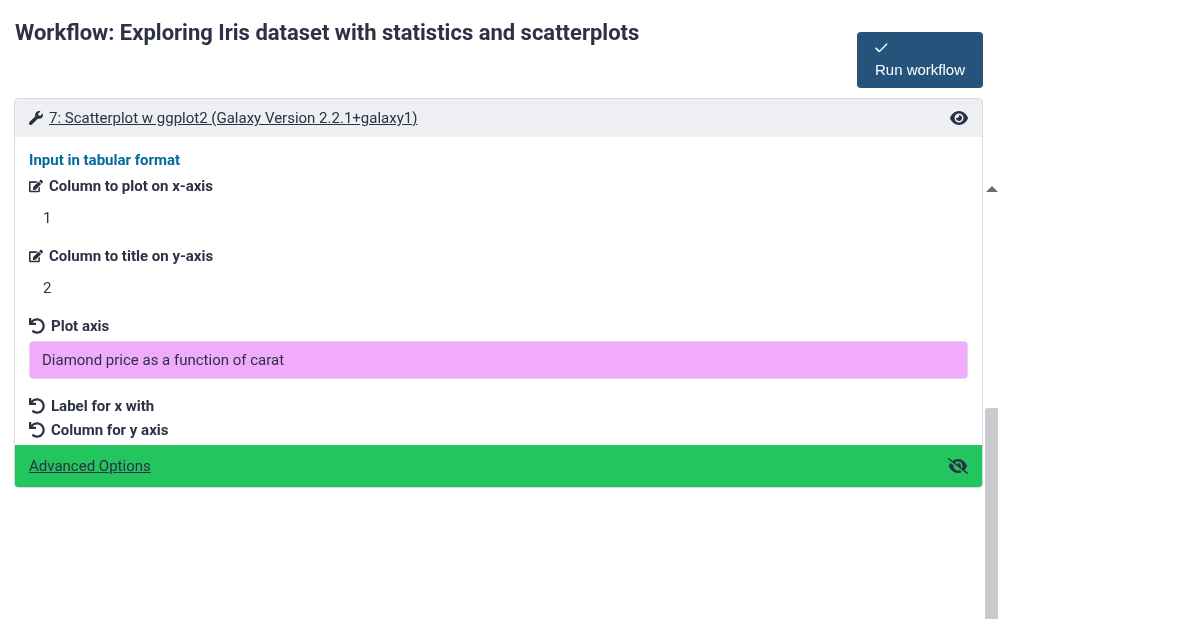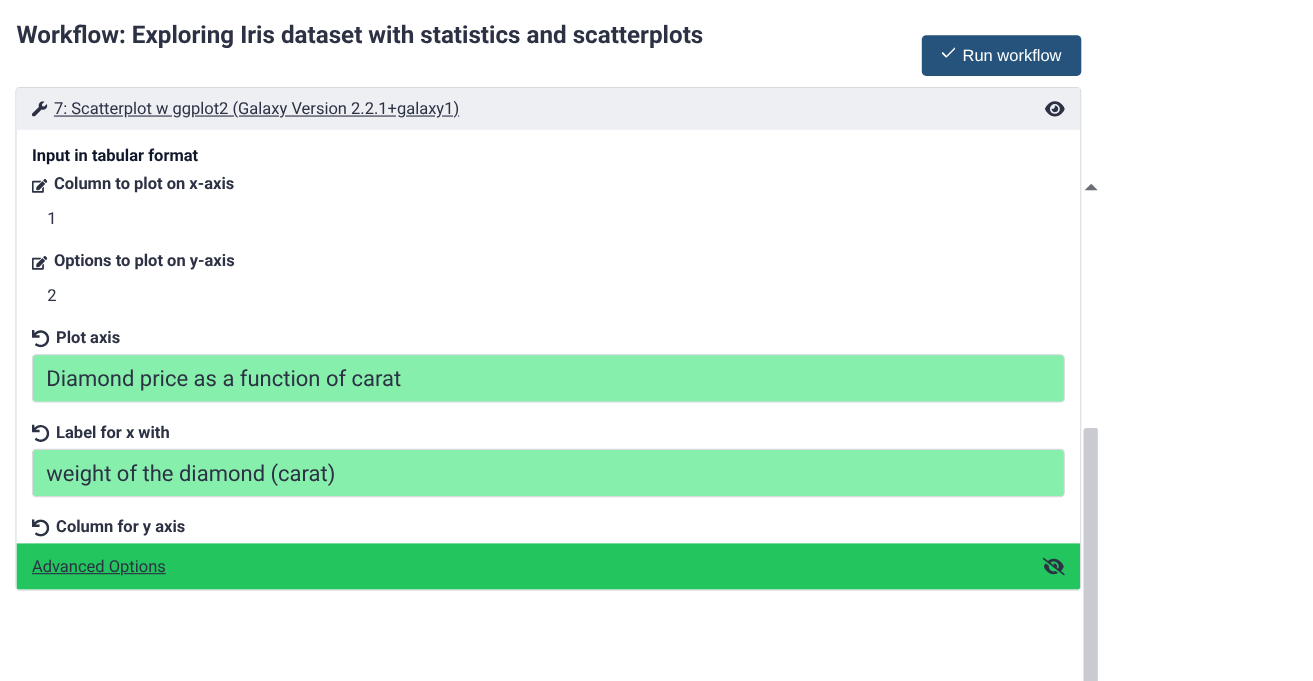--- a/index.html
+++ b/index.html
@@ -36,20 +36,21 @@
       color: #ffffff;
       border: none;
       border-radius: 4px;
       padding: 10px 18px;
       font-size: 15px;
       font-weight: 500;
       cursor: pointer;
       display: flex;
       gap: 6px;
       margin-top: 12px;
+      flex-direction: column;
     }
     .run-button svg {
       width: 13px;
       height: 13px;
       fill: #ffffff;
     }
     .content-area {
       padding: 10px 15px 0 14px;
       position: relative;
     }
@@ -86,26 +87,26 @@
       width: 18px;
       height: 18px;
       fill: #2c3143;
     }
     .step-body {
       padding: 14px 14px 0 14px;
     }
     .field-label-plain {
       font-size: 15px;
       font-weight: 700;
-      color: #0f172a;
+      color: #0369a1;
       margin-bottom: 8px;
     }
     .field-label-row {
       display: flex;
-      align-items: flex-end;
+      align-items: center;
       gap: 6px;
       margin-bottom: 6px;
       margin-top: 6px;
     }
     .field-label-text {
       font-size: 15px;
       font-weight: 700;
       color: #2c3143;
     }
     .edit-icon {
@@ -123,23 +124,23 @@
       padding: 8px 14px;
       font-size: 15px;
       color: #2c3143;
       margin-bottom: 12px;
     }
     .field-input {
       width: 100%;
       padding: 9px 12px;
       border: 1px solid #d8dade;
       border-radius: 4px;
-      font-size: 20px;
-      color: #2c3143;
-      background: #86efac;
+      font-size: 15px;
+      color: #2c3143;
+      background: #f0abfc;
       margin-bottom: 12px;
       font-family: inherit;
     }
     .advanced-section {
       background: #22c55e;
       padding: 12px 14px;
       display: flex;
       align-items: center;
       justify-content: space-between;
       margin: 0 -14px;
@@ -216,39 +217,38 @@
               <path d="M402.6 83.2l90.2 90.2c3.8 3.8 3.8 10 0 13.8L274.4 405.6l-92.8 10.3c-12.4 1.4-22.9-9.1-21.5-21.5l10.3-92.8L388.8 83.2c3.8-3.8 10-3.8 13.8 0zm162-22.9l-48.8-48.8c-15.2-15.2-39.9-15.2-55.2 0l-35.4 35.4c-3.8 3.8-3.8 10 0 13.8l90.2 90.2c3.8 3.8 10 3.8 13.8 0l35.4-35.4c15.2-15.3 15.2-40 0-55.2zM384 346.2V448H64V128h229.8c3.2 0 6.2-1.3 8.5-3.5l40-40c7.6-7.6 2.2-20.5-8.5-20.5H48C21.5 64 0 85.5 0 112v352c0 26.5 21.5 48 48 48h352c26.5 0 48-21.5 48-48V306.2c0-10.7-12.9-16-20.5-8.5l-40 40c-2.2 2.3-3.5 5.3-3.5 8.5z"></path>
             </svg>
           <span class="field-label-text">Column to plot on x-axis</span>
         </div>
         <div class="field-value-plain">1</div>
 
         <div class="field-label-row">
           <svg class="edit-icon" viewBox="0 0 576 512">
               <path d="M402.6 83.2l90.2 90.2c3.8 3.8 3.8 10 0 13.8L274.4 405.6l-92.8 10.3c-12.4 1.4-22.9-9.1-21.5-21.5l10.3-92.8L388.8 83.2c3.8-3.8 10-3.8 13.8 0zm162-22.9l-48.8-48.8c-15.2-15.2-39.9-15.2-55.2 0l-35.4 35.4c-3.8 3.8-3.8 10 0 13.8l90.2 90.2c3.8 3.8 10 3.8 13.8 0l35.4-35.4c15.2-15.3 15.2-40 0-55.2zM384 346.2V448H64V128h229.8c3.2 0 6.2-1.3 8.5-3.5l40-40c7.6-7.6 2.2-20.5-8.5-20.5H48C21.5 64 0 85.5 0 112v352c0 26.5 21.5 48 48 48h352c26.5 0 48-21.5 48-48V306.2c0-10.7-12.9-16-20.5-8.5l-40 40c-2.2 2.3-3.5 5.3-3.5 8.5z"></path>
             </svg>
-          <span class="field-label-text">Options to plot on y-axis</span>
+          <span class="field-label-text">Column to title on y-axis</span>
         </div>
         <div class="field-value-plain">2</div>
 
         <div class="field-label-row">
           <svg class="undo-icon" viewBox="0 0 512 512">
               <path d="M212.333 224.333H12c-6.627 0-12-5.373-12-12V12C0 5.373 5.373 0 12 0h48c6.627 0 12 5.373 12 12v78.112C117.773 39.279 184.26 7.47 258.175 8.007c136.906.994 246.448 111.623 246.157 248.532C504.041 393.258 393.12 504 256.333 504c-64.089 0-122.496-24.313-166.51-64.215-5.099-4.622-5.334-12.554-.467-17.42l33.967-33.967c4.474-4.474 11.662-4.717 16.401-.525C170.76 415.336 211.58 432 256.333 432c97.268 0 176-78.716 176-176 0-97.267-78.716-176-176-176-58.496 0-110.28 28.476-142.274 72.333h98.274c6.627 0 12 5.373 12 12v48c0 6.627-5.373 12-12 12z"></path>
             </svg>
           <span class="field-label-text">Plot axis</span>
         </div>
         <input type="text" class="field-input" value="Diamond price as a function of carat" style="">
 
         <div class="field-label-row">
           <svg class="undo-icon" viewBox="0 0 512 512">
               <path d="M212.333 224.333H12c-6.627 0-12-5.373-12-12V12C0 5.373 5.373 0 12 0h48c6.627 0 12 5.373 12 12v78.112C117.773 39.279 184.26 7.47 258.175 8.007c136.906.994 246.448 111.623 246.157 248.532C504.041 393.258 393.12 504 256.333 504c-64.089 0-122.496-24.313-166.51-64.215-5.099-4.622-5.334-12.554-.467-17.42l33.967-33.967c4.474-4.474 11.662-4.717 16.401-.525C170.76 415.336 211.58 432 256.333 432c97.268 0 176-78.716 176-176 0-97.267-78.716-176-176-176-58.496 0-110.28 28.476-142.274 72.333h98.274c6.627 0 12 5.373 12 12v48c0 6.627-5.373 12-12 12z"></path>
             </svg>
           <span class="field-label-text">Label for x with</span>
         </div>
-        <input type="text" class="field-input" value="weight of the diamond (carat)" style="">
 
         <div class="field-label-row">
           <svg class="undo-icon" viewBox="0 0 512 512">
               <path d="M212.333 224.333H12c-6.627 0-12-5.373-12-12V12C0 5.373 5.373 0 12 0h48c6.627 0 12 5.373 12 12v78.112C117.773 39.279 184.26 7.47 258.175 8.007c136.906.994 246.448 111.623 246.157 248.532C504.041 393.258 393.12 504 256.333 504c-64.089 0-122.496-24.313-166.51-64.215-5.099-4.622-5.334-12.554-.467-17.42l33.967-33.967c4.474-4.474 11.662-4.717 16.401-.525C170.76 415.336 211.58 432 256.333 432c97.268 0 176-78.716 176-176 0-97.267-78.716-176-176-176-58.496 0-110.28 28.476-142.274 72.333h98.274c6.627 0 12 5.373 12 12v48c0 6.627-5.373 12-12 12z"></path>
             </svg>
           <span class="field-label-text">Column for y axis</span>
         </div>
 
         <div class="advanced-section">
           <span class="advanced-link">Advanced Options</span>

